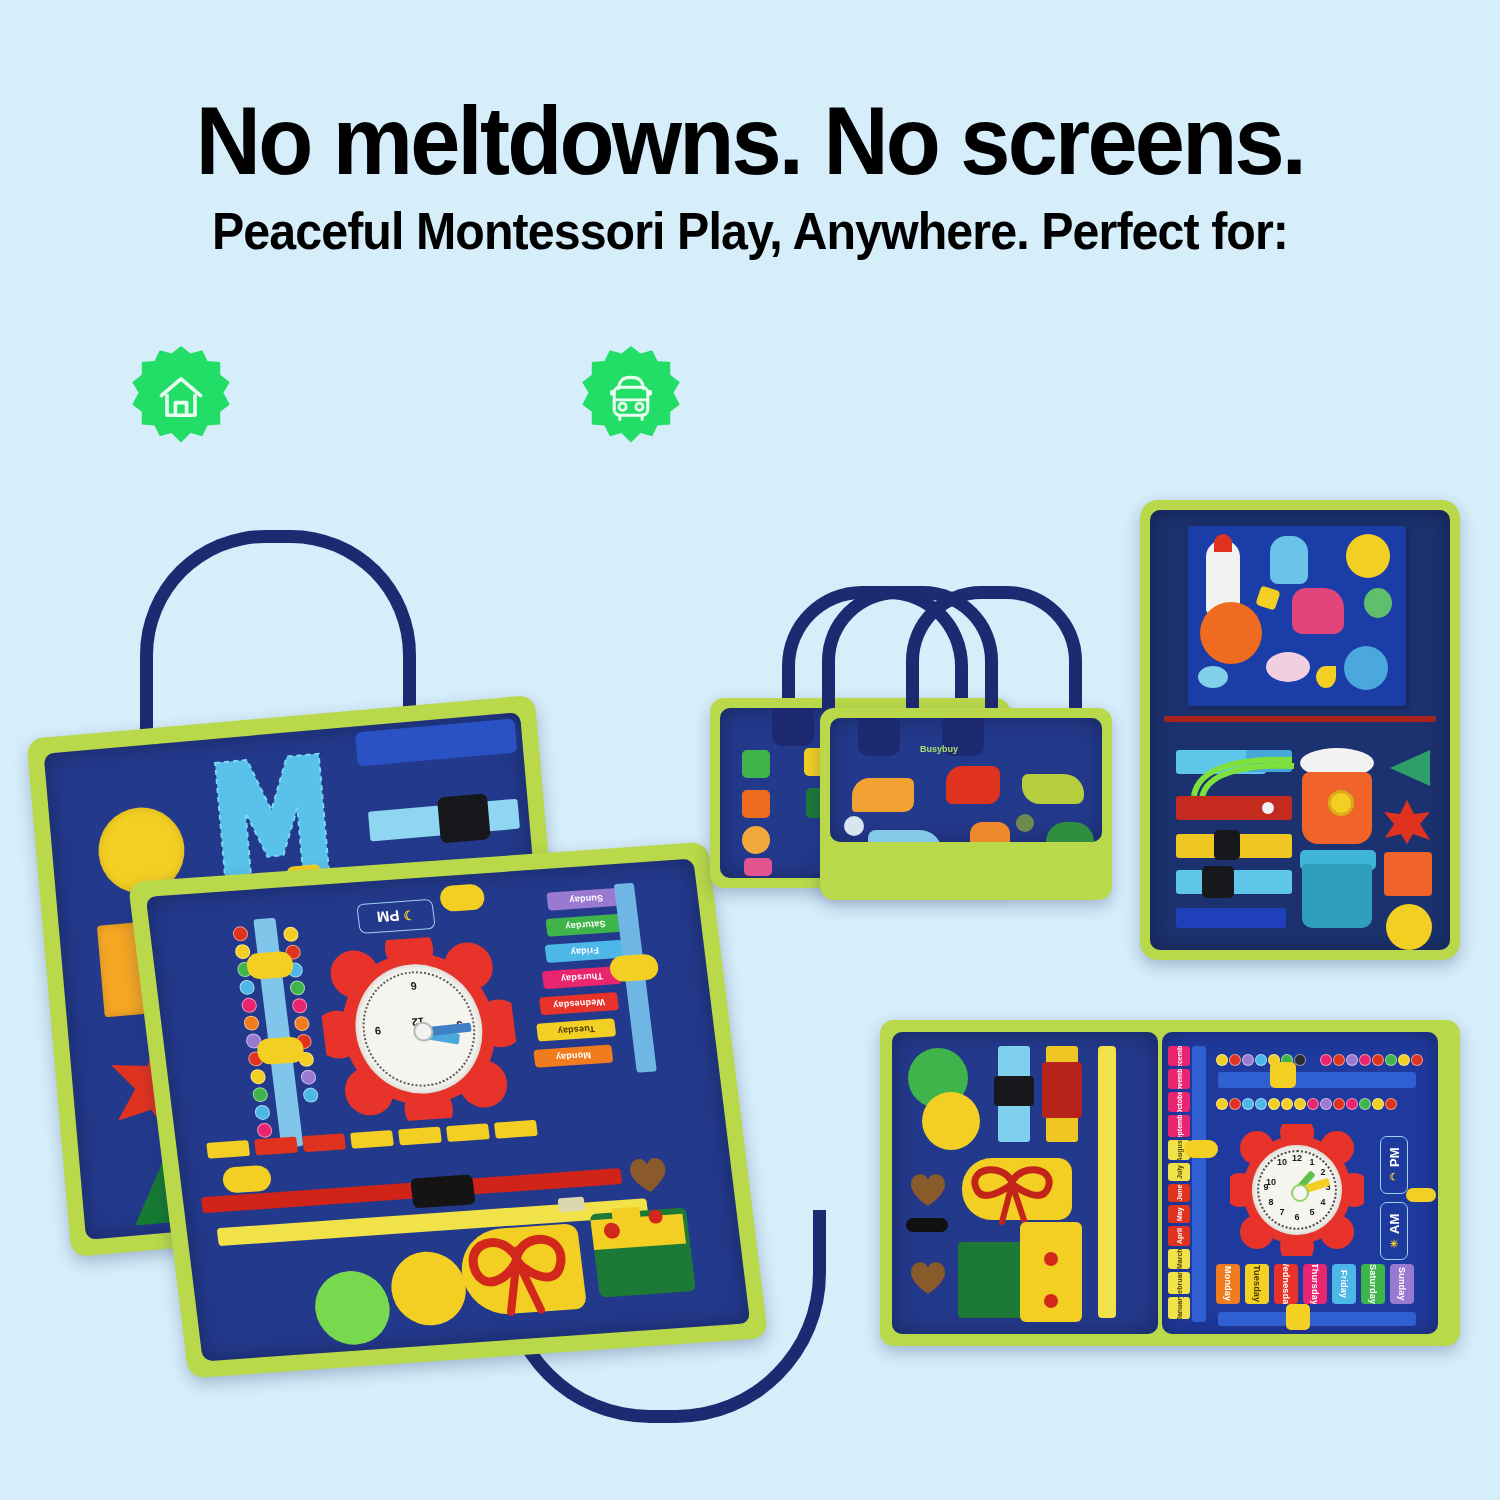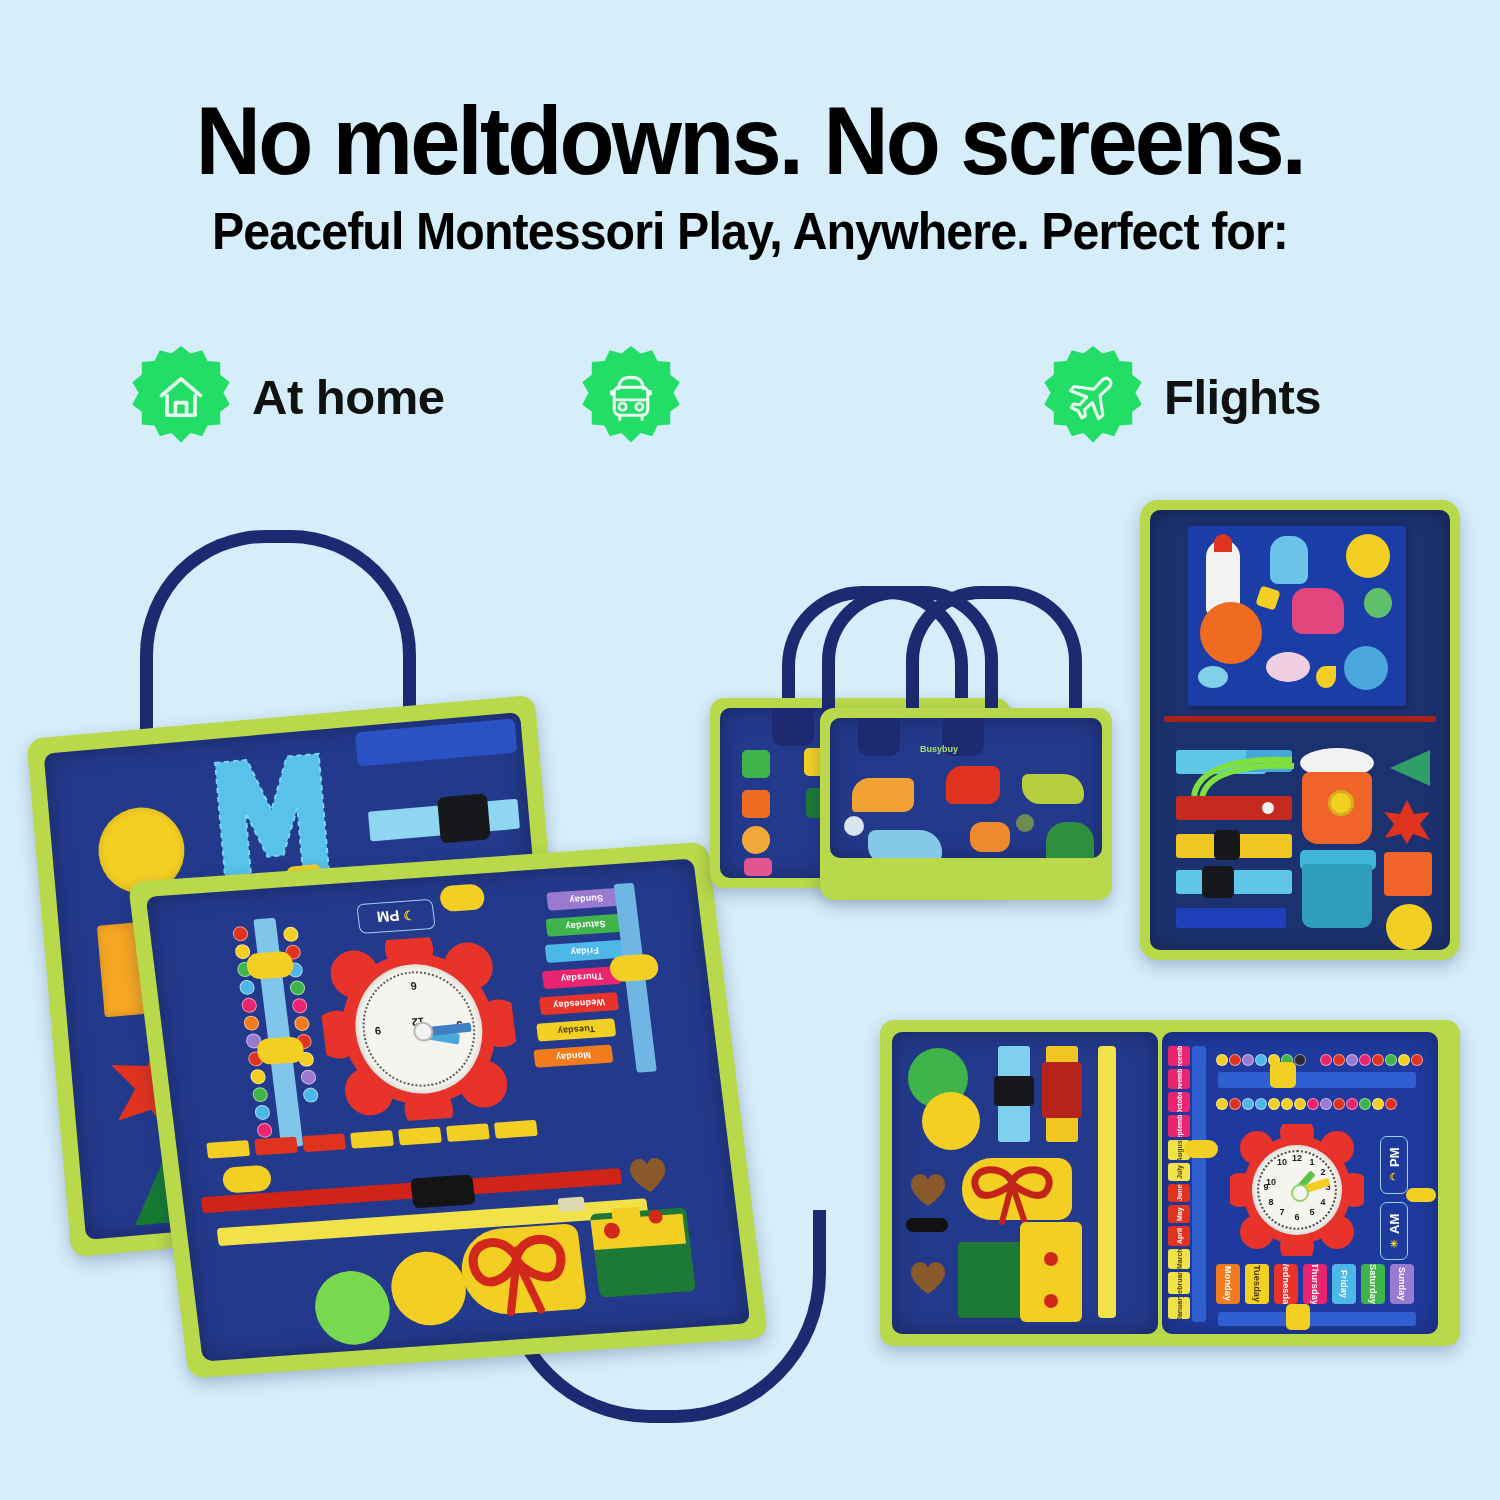--- a/index.html
+++ b/index.html
@@ -92,21 +92,20 @@
             <path d="M50 2 L59 9 L70 6 L75 16 L87 17 L87 29 L96 36 L90 46 L96 57 L87 64 L87 76 L75 77 L70 87 L59 84 L50 93 L41 84 L30 87 L25 77 L13 76 L13 64 L4 57 L10 46 L4 36 L13 29 L13 17 L25 16 L30 6 L41 9 Z" fill="#22dd66"></path>
           </svg>
         <span class="badge-ico">
           <svg viewBox="0 0 40 40">
               <path d="M6 19 L20 7 L34 19" fill="none" stroke="#eafff2" stroke-width="2.6" stroke-linecap="round" stroke-linejoin="round"></path>
               <path d="M10 18 L10 33 L30 33 L30 18" fill="none" stroke="#eafff2" stroke-width="2.6" stroke-linejoin="round"></path>
               <path d="M16 33 L16 24 L24 24 L24 33" fill="none" stroke="#eafff2" stroke-width="2.6" stroke-linejoin="round"></path>
             </svg>
         </span>
       </div>
-      <span class="badge-label">At home</span>
     </div>
 
     <div class="badge-item" style="left:578px;">
       <div class="badge-disc">
         <svg viewBox="0 0 100 100" aria-hidden="true">
             <path d="M50 2 L59 9 L70 6 L75 16 L87 17 L87 29 L96 36 L90 46 L96 57 L87 64 L87 76 L75 77 L70 87 L59 84 L50 93 L41 84 L30 87 L25 77 L13 76 L13 64 L4 57 L10 46 L4 36 L13 29 L13 17 L25 16 L30 6 L41 9 Z" fill="#22dd66"></path>
           </svg>
         <span class="badge-ico">
           <svg viewBox="0 0 40 40">
               <path d="M11 14 C12 8 14 6 20 6 C26 6 28 8 29 14" fill="none" stroke="#eafff2" stroke-width="2.2" stroke-linecap="round"></path>
@@ -116,33 +115,20 @@
               <circle cx="26" cy="27" r="2.6" fill="none" stroke="#eafff2" stroke-width="2"></circle>
               <rect x="5" y="15" width="3.5" height="4" rx="1.4" fill="#eafff2"></rect>
               <rect x="31.5" y="15" width="3.5" height="4" rx="1.4" fill="#eafff2"></rect>
               <line x1="12" y1="33" x2="12" y2="36" stroke="#eafff2" stroke-width="2.2" stroke-linecap="round"></line>
               <line x1="28" y1="33" x2="28" y2="36" stroke="#eafff2" stroke-width="2.2" stroke-linecap="round"></line>
             </svg>
         </span>
       </div>
     </div>
 
-    <div class="badge-item" style="left:1040px;">
-      <div class="badge-disc">
-        <svg viewBox="0 0 100 100" aria-hidden="true">
-            <path d="M50 2 L59 9 L70 6 L75 16 L87 17 L87 29 L96 36 L90 46 L96 57 L87 64 L87 76 L75 77 L70 87 L59 84 L50 93 L41 84 L30 87 L25 77 L13 76 L13 64 L4 57 L10 46 L4 36 L13 29 L13 17 L25 16 L30 6 L41 9 Z" fill="#22dd66"></path>
-          </svg>
-        <span class="badge-ico">
-          <svg viewBox="0 0 40 40">
-              <path d="M31.5 7.5 C33.5 9.5 33.5 11 31.5 13 L25 19 L27 33 L24 35.5 L19.5 24 L14 29 L14.5 33.5 L12 35 L9.5 30 L4.5 27.5 L6 25 L10.5 25.5 L15.5 20 L4 15.5 L6.5 12.5 L20.5 14.5 L26.5 8 C28.5 6 30 6 31.5 7.5 Z" fill="none" stroke="#eafff2" stroke-width="2.2" stroke-linejoin="round"></path>
-            </svg>
-        </span>
-      </div>
-      <span class="badge-label">Flights</span>
-    </div>
   </div>
 
   <div class="board" style="left:30px;top:500px;width:820px;height:930px;">
 
     <div class="handle" style="left:110px;top:30px;width:250px;height:230px;border-radius:125px 125px 0 0;border-bottom:none;"></div>
 
     <div class="handle" style="left:470px;top:710px;width:300px;height:200px;border-radius:0 0 150px 150px;border-top:none;"></div>
 
     <div class="rim" style="left:18px;top:216px;width:510px;height:520px;transform:rotate(-5deg);"></div>
     <div class="panel" style="left:34px;top:232px;width:478px;height:488px;transform:rotate(-5deg);">
@@ -338,21 +324,21 @@
       <div class="sticker" style="left:146px;top:118px;width:28px;height:26px;background:#e6eef5;border-radius:6px;"></div>
       <div class="sticker" style="left:24px;top:150px;width:28px;height:18px;background:#e2548f;border-radius:5px;"></div>
       <div class="sticker" style="left:144px;top:150px;width:30px;height:18px;background:#6d86a8;border-radius:5px;"></div>
     </div>
   </div>
 
   <div class="board" style="left:828px;top:580px;width:290px;height:340px;">
     <div class="handle" style="left:-6px;top:6px;width:150px;height:130px;border-radius:75px 75px 0 0;border-bottom:none;"></div>
     <div class="handle" style="left:78px;top:6px;width:150px;height:130px;border-radius:75px 75px 0 0;border-bottom:none;"></div>
     <div class="rim" style="left:-8px;top:128px;width:292px;height:192px;border-radius:14px;"></div>
-    <div class="panel" style="left:2px;top:138px;width:272px;height:140px;overflow:hidden;">
+    <div class="panel" style="left:2px;top:138px;width:272px;height:124px;overflow:hidden;">
       <div class="sq" style="left:28px;top:0;width:42px;height:38px;background:#1d2a72;border-radius:0 0 10px 10px;"></div>
       <div class="sq" style="left:112px;top:0;width:42px;height:38px;background:#1d2a72;border-radius:0 0 10px 10px;"></div>
       <div class="label-tiny" style="left:90px;top:26px;font-size:9px;color:#a6e06a;font-weight:bold;">Busybuy</div>
       <div class="sticker" style="left:22px;top:60px;width:62px;height:34px;background:#f2a232;border-radius:18px 6px 10px 4px;"></div>
       <div class="sticker" style="left:116px;top:48px;width:54px;height:38px;background:#e0331f;border-radius:16px 8px 12px 6px;"></div>
       <div class="sticker" style="left:192px;top:56px;width:62px;height:30px;background:#b7cf3e;border-radius:6px 20px 8px 18px;"></div>
       <div class="sticker" style="left:38px;top:112px;width:74px;height:34px;background:#86c8e8;border-radius:8px 22px 10px 18px;"></div>
       <div class="sticker" style="left:140px;top:104px;width:40px;height:30px;background:#f0892c;border-radius:12px;"></div>
       <div class="sticker" style="left:216px;top:104px;width:48px;height:58px;background:#2f8f3f;border-radius:20px 20px 6px 6px;"></div>
       <div class="sticker" style="left:14px;top:98px;width:20px;height:20px;background:#d8e4ee;border-radius:50%;"></div>

